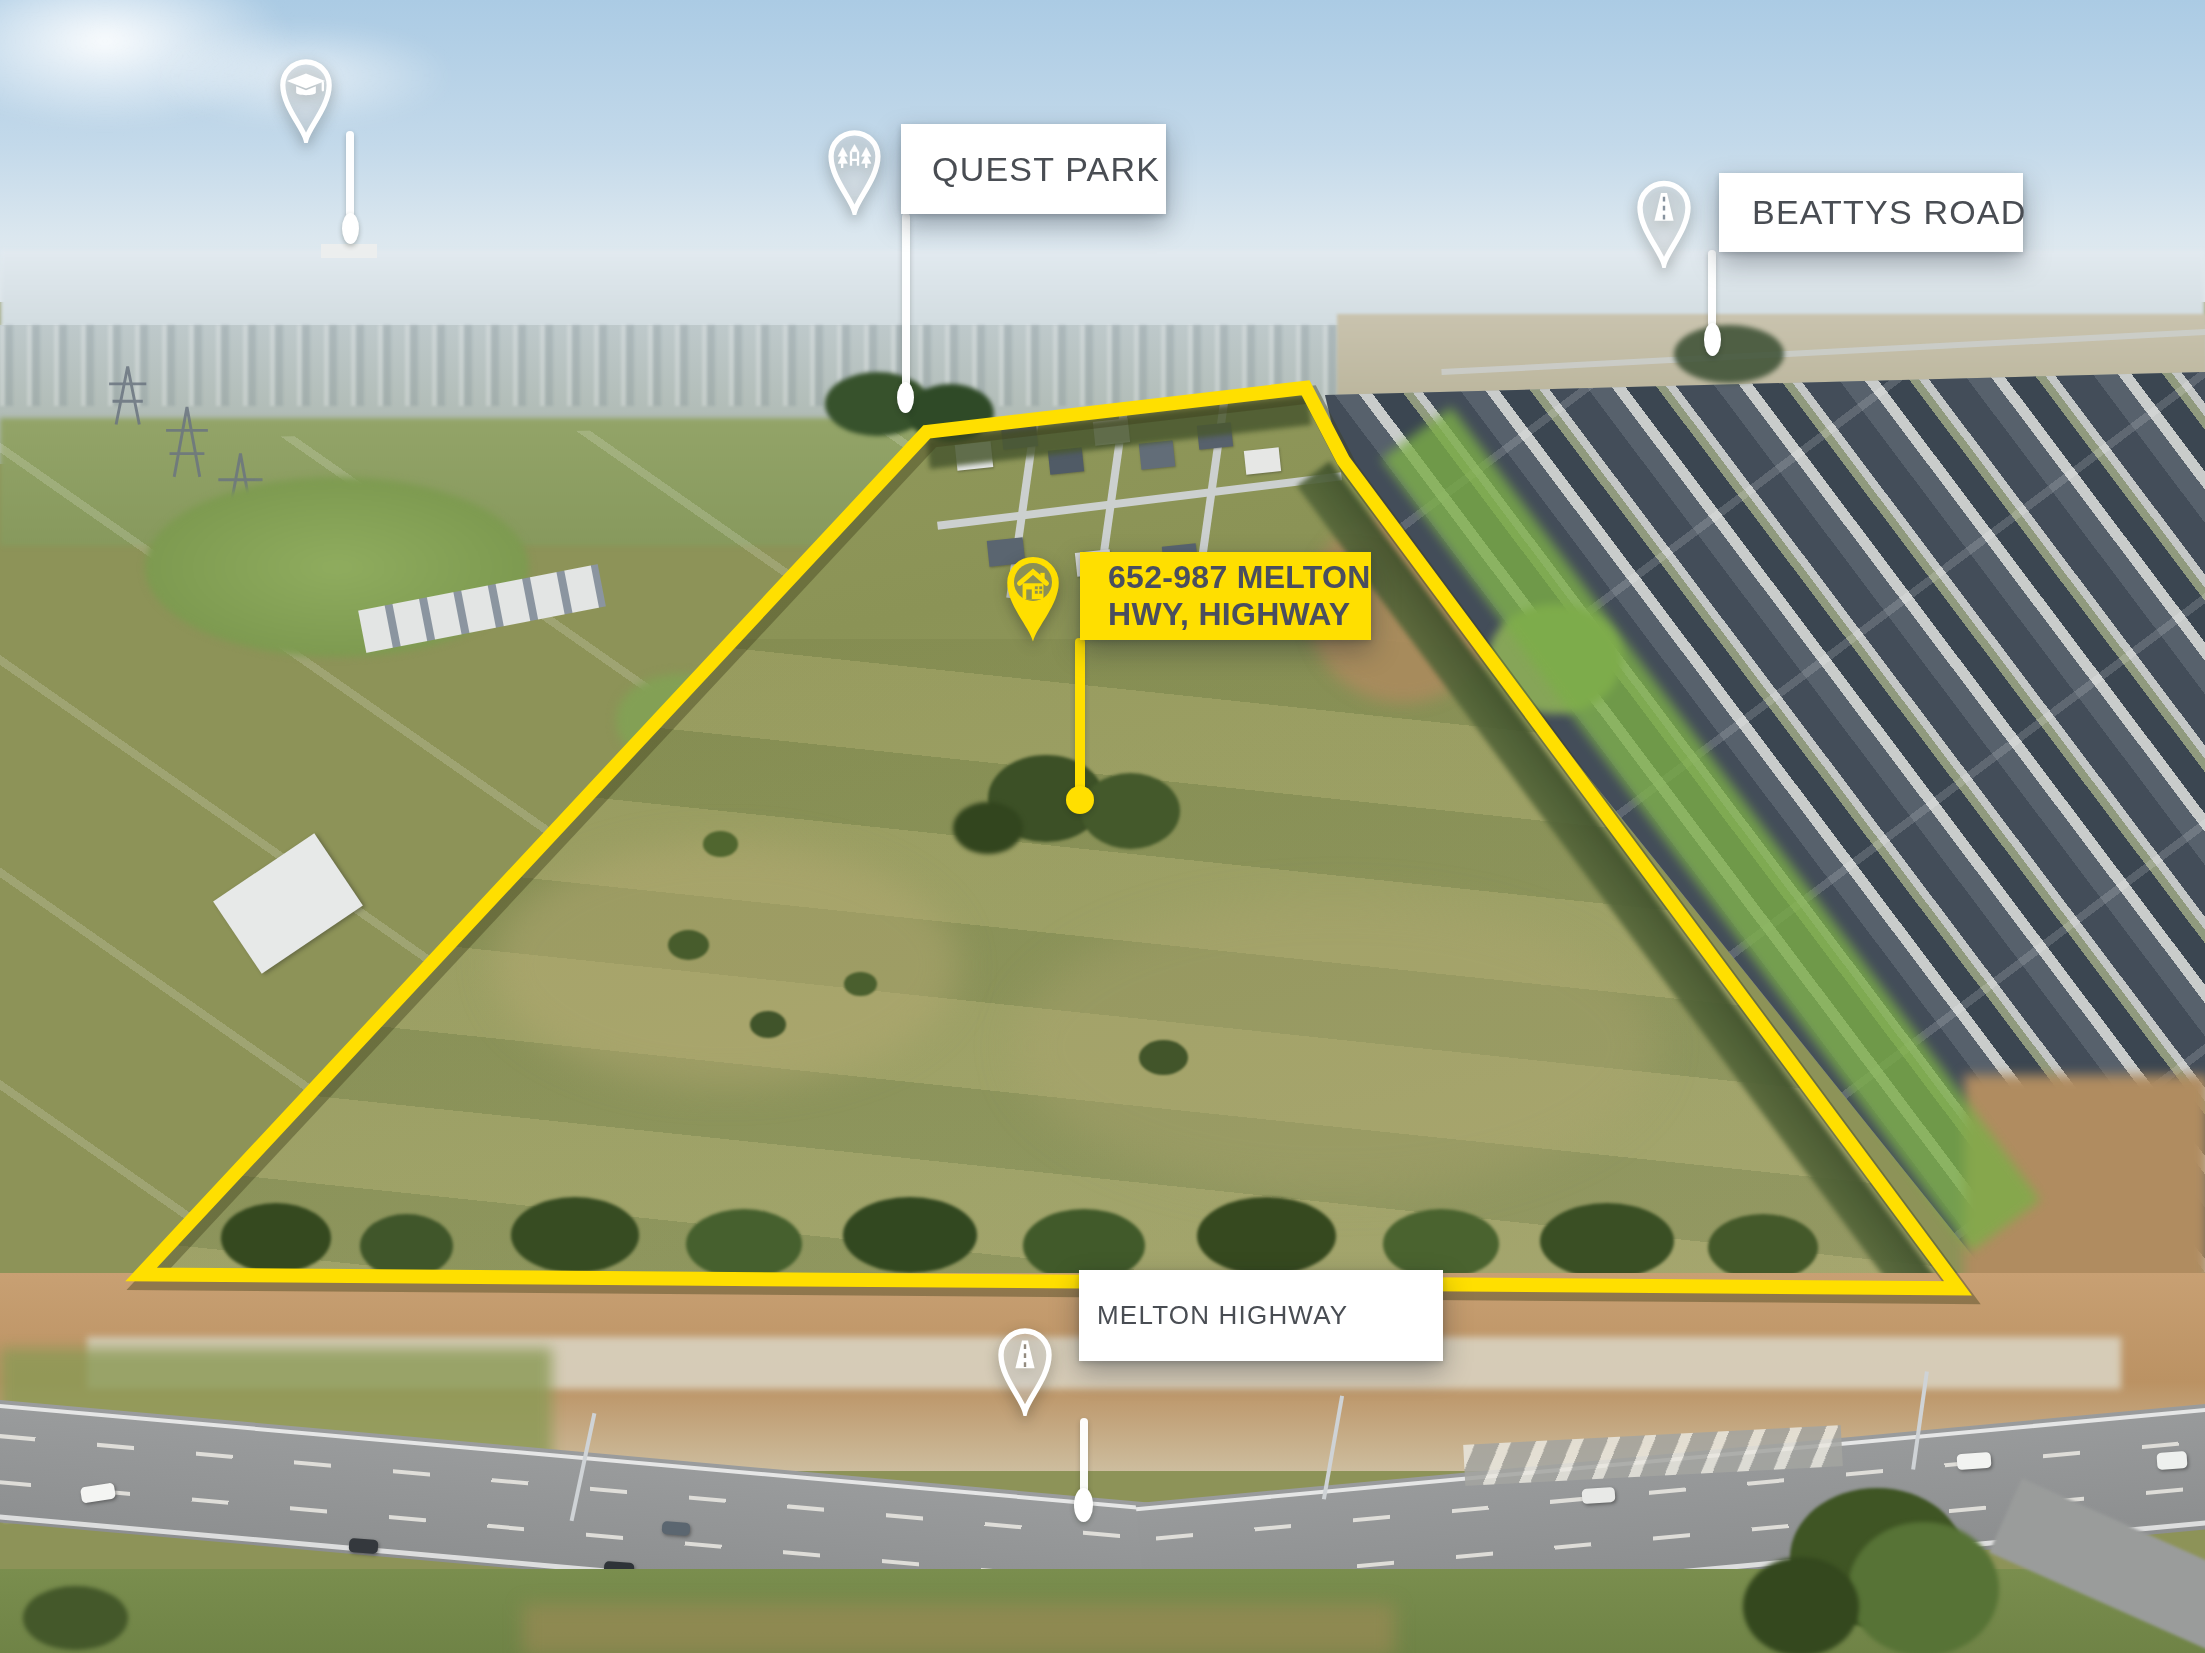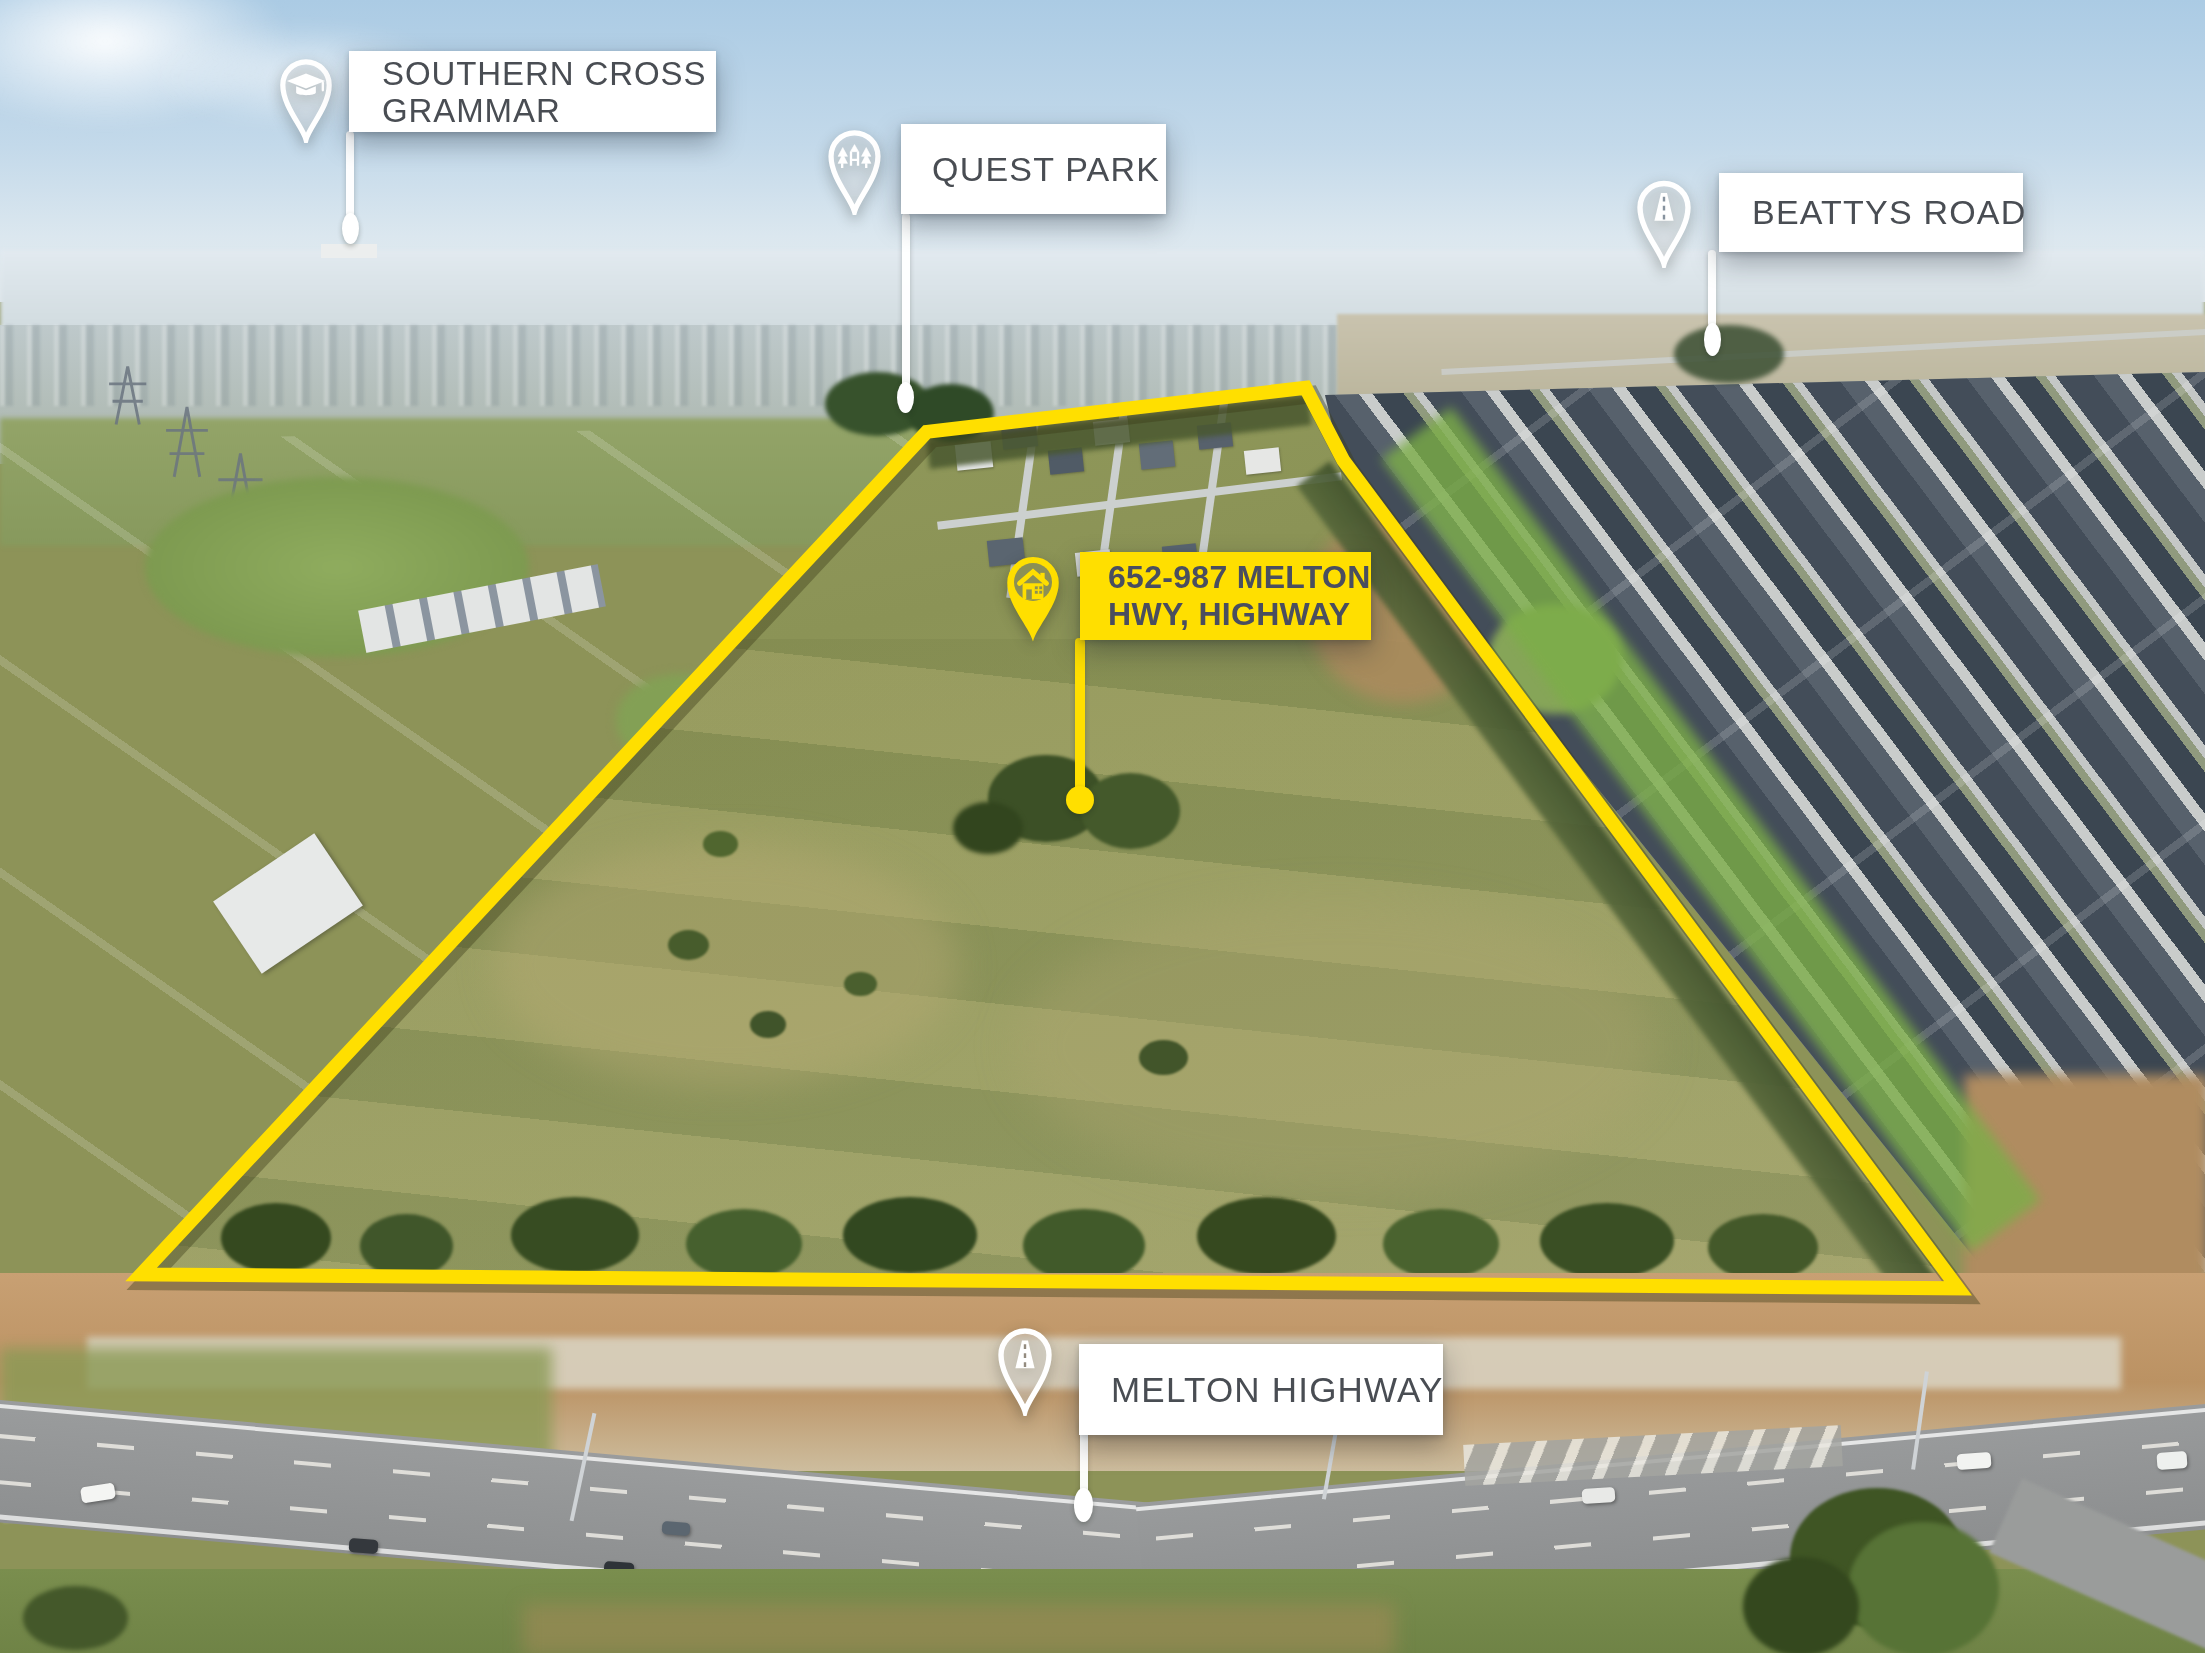--- a/index.html
+++ b/index.html
@@ -169,24 +169,20 @@
   <div class="stem" style="left:346px;top:131px;width:7.6px;height:86px;"></div>
   <div class="stem-dot" style="left:342px;top:213px;width:17px;height:31px;"></div>
   <svg class="pin" style="left:277px;top:56px;" width="58" height="87" viewBox="0 0 100 150">
     <path d="M50 144 C44 122 10 86 10 50 A40 40 0 1 1 90 50 C90 86 56 122 50 144 Z" fill="rgba(255,255,255,0.30)" stroke="#ffffff" stroke-width="9"></path>
     <g>
       <path d="M50 30 L83 43 L50 56 L17 43 Z" fill="#fff"></path>
       <path d="M33 52 v11 c0 6 34 6 34 0 v-11 l-17 7 Z" fill="#fff"></path>
       <path d="M79 46 v13" stroke="#fff" stroke-width="4" stroke-linecap="round"></path>
     </g>
   </svg>
-  <div class="callout-label" style="left:349px;top:51px;width:367px;height:81px;padding-left:33px;font-size:33px;line-height:37px;letter-spacing:0.9px;">
-    <span>SOUTHERN CROSS</span>
-    <span>GRAMMAR</span>
-  </div>
 
   <div class="stem" style="left:902px;top:213px;width:7.6px;height:174px;"></div>
   <div class="stem-dot" style="left:897px;top:382px;width:17px;height:31px;"></div>
   <svg class="pin" style="left:825px;top:127px;" width="59" height="88" viewBox="0 0 100 150">
     <path d="M50 144 C44 122 10 86 10 50 A40 40 0 1 1 90 50 C90 86 56 122 50 144 Z" fill="rgba(255,255,255,0.30)" stroke="#ffffff" stroke-width="9"></path>
     <g fill="#fff" stroke="#fff">
       <path d="M22 62 l8-16 l8 16 Z M22 50 l8-15 l8 15 Z" stroke-width="1"></path>
       <path d="M62 62 l8-16 l8 16 Z M62 50 l8-15 l8 15 Z" stroke-width="1"></path>
       <path d="M29 62 v8 M70 62 v8" stroke-width="4"></path>
       <path d="M43 42 l7-12 l7 12 Z" stroke-width="1"></path>
@@ -231,18 +227,18 @@
 
   <div class="stem" style="left:1080px;top:1418px;width:7.6px;height:76px;"></div>
   <div class="stem-dot" style="left:1074px;top:1488px;width:18.6px;height:34px;"></div>
   <svg class="pin" style="left:995px;top:1324px;" width="60" height="92" viewBox="0 0 100 150">
     <path d="M50 144 C44 122 10 86 10 50 A40 40 0 1 1 90 50 C90 86 56 122 50 144 Z" fill="rgba(255,255,255,0.32)" stroke="#ffffff" stroke-width="9"></path>
     <g>
       <path d="M34 72 L45 26 L55 26 L66 72 Z" fill="#fff"></path>
       <path d="M50 32 V70" stroke="rgba(120,110,95,.8)" stroke-width="4" stroke-dasharray="8 7"></path>
     </g>
   </svg>
-  <div class="callout-label" style="left:1079px;top:1344px;width:364px;height:91px;padding-left:32px;font-size:35px;letter-spacing:1.2px;">
+  <div class="callout-label" style="left:1079px;top:1270px;width:364px;height:91px;padding-left:18px;font-size:26px;letter-spacing:1.2px;">
     <span>MELTON HIGHWAY</span>
   </div>
 
 </div>
 
 
 </body></html>

